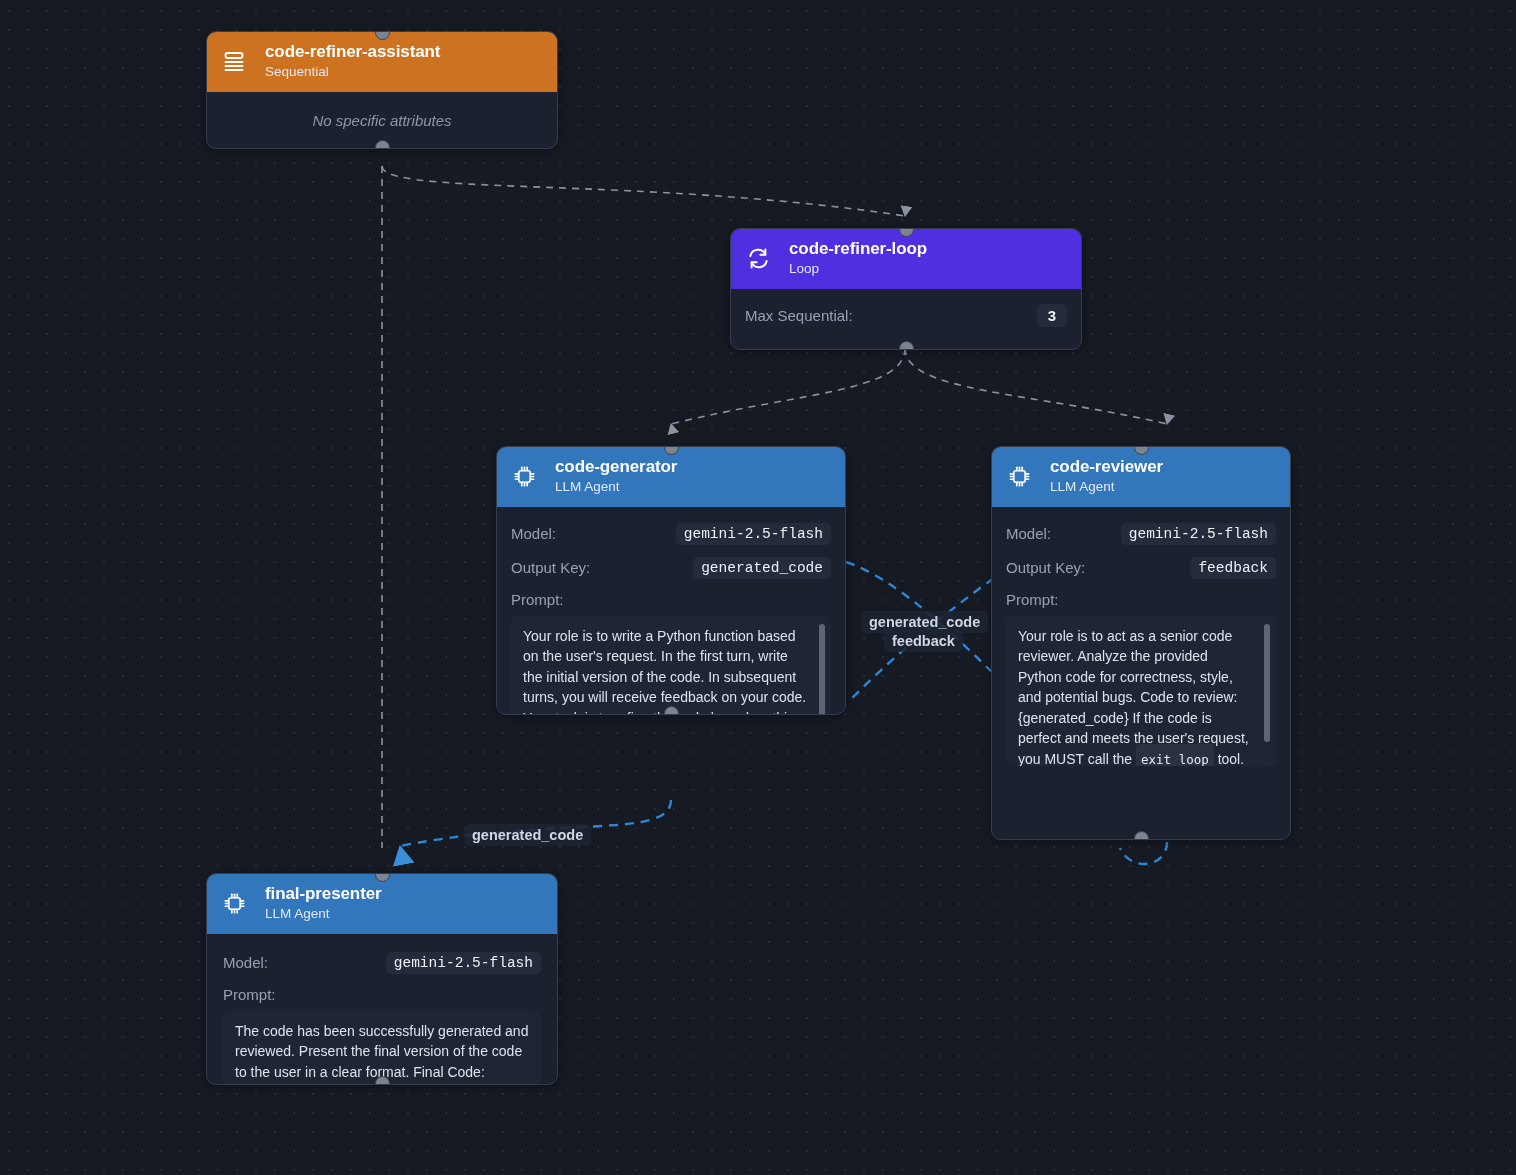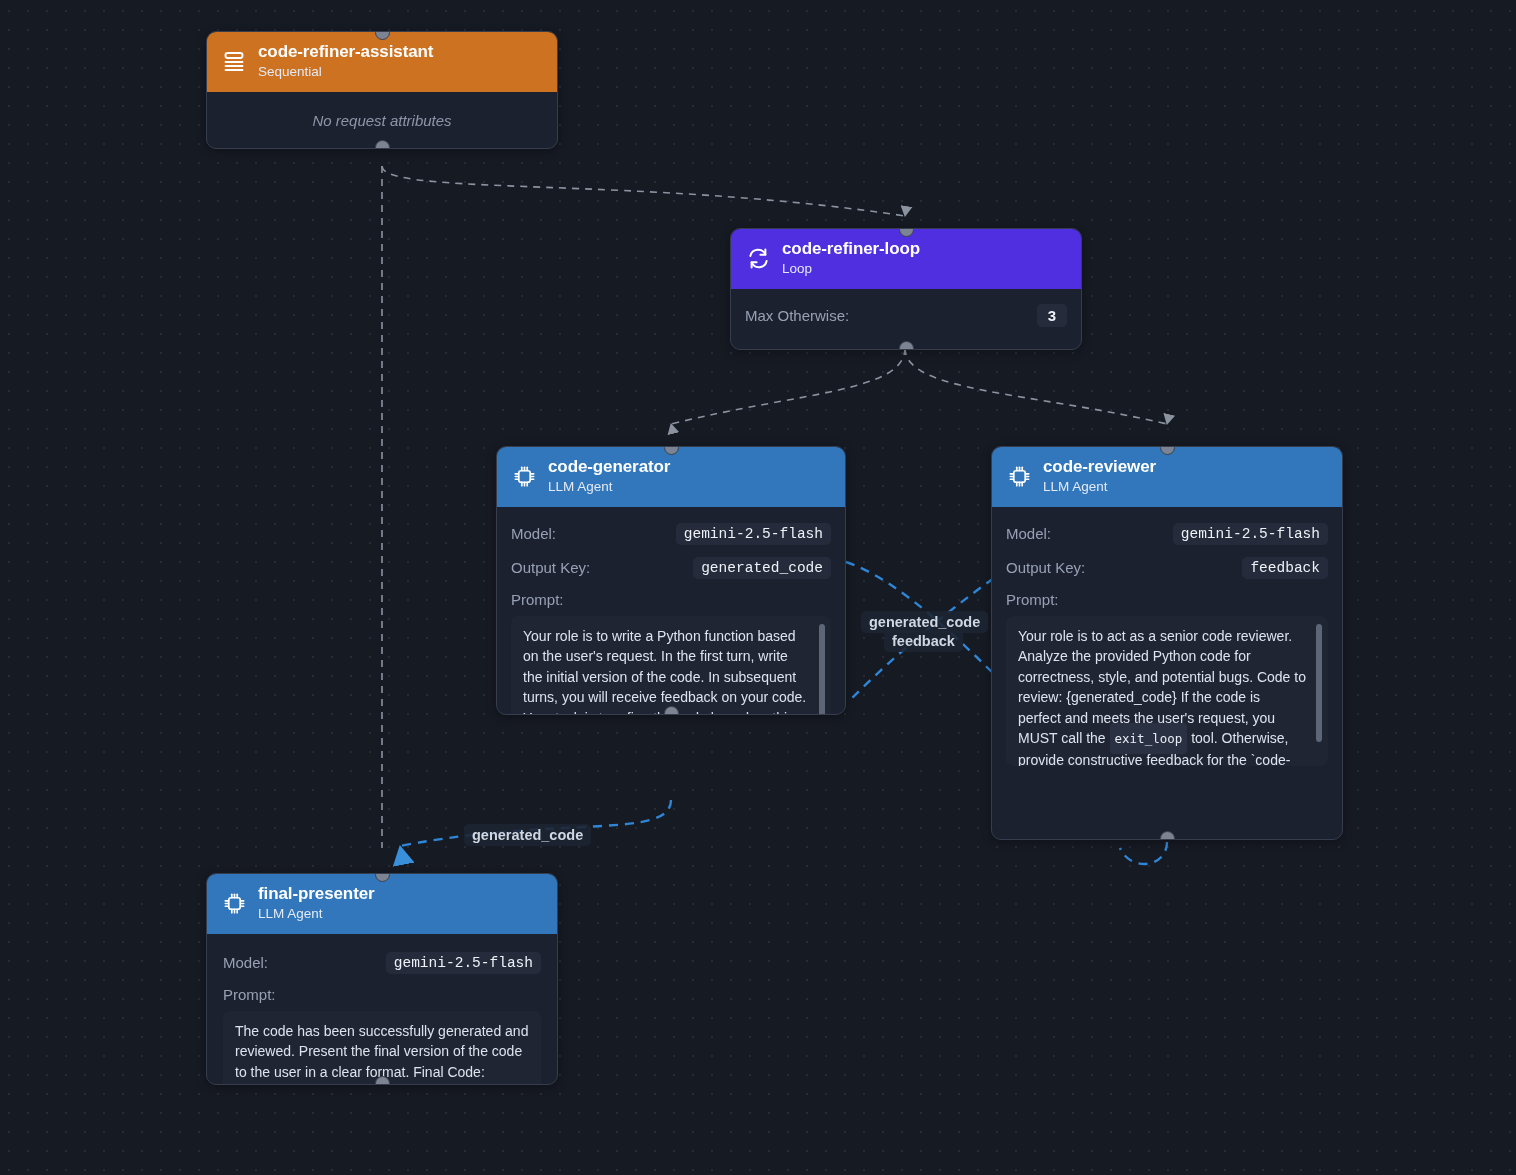--- a/index.html
+++ b/index.html
@@ -35,21 +35,21 @@
     border-radius: 10px;
     background: #1c2130;
     border: 1px solid #363d4d;
     box-sizing: border-box;
     overflow: hidden;
     box-shadow: 0 2px 10px rgba(0,0,0,0.35);
   }
   .node-header {
     display: flex;
     align-items: center;
-    gap: 11px;
+    gap: 18px;
     padding: 11px 14px 12px 14px;
   }
   .node-header .icon {
     flex: 0 0 auto;
     width: 26px;
     height: 26px;
     display: flex;
     align-items: center;
     justify-content: center;
   }
@@ -172,21 +172,21 @@
     border-radius: 5px;
     padding: 3px 8px;
     white-space: nowrap;
     z-index: 5;
   }
 
   
   #node-assistant { left: 206px;  top: 31px;   width: 352px; }
   #node-loop      { left: 730px;  top: 228px;  width: 352px; }
   #node-generator { left: 496px;  top: 446px;  width: 350px; height: 269px; }
-  #node-reviewer  { left: 991px;  top: 446px;  width: 352px; height: 394px; }
+  #node-reviewer  { left: 991px;  top: 446px;  width: 300px; height: 394px; }
   #node-presenter { left: 206px;  top: 873px;  width: 352px; height: 212px; }
 </style>
 </head>
 <body>
 
 <div id="canvas">
 
   <svg id="edge-layer" viewBox="0 0 1516 1175" width="1516" height="1175">
     <defs>
       <marker id="arrow-gray" markerWidth="14" markerHeight="12" refX="6" refY="10" orient="auto" markerUnits="userSpaceOnUse">
@@ -228,21 +228,21 @@
           <line x1="3.5" y1="17" x2="20.5" y2="17"></line>
           <line x1="3.5" y1="21" x2="20.5" y2="21"></line>
         </svg>
       </span>
       <span class="hdr-text">
         <span class="node-title">code-refiner-assistant</span>
         <span class="node-subtitle" style="display:block;">Sequential</span>
       </span>
     </div>
     <div class="node-body" style="padding:0 14px;">
-      <div class="no-attrs">No request attributes</div>
+      <div class="no-attrs">No specific attributes</div>
     </div>
     <div class="handle bottom"></div>
   </div>
 
   <div class="node" id="node-loop">
     <div class="handle top"></div>
     <div class="node-header hdr-purple">
       <span class="icon">
         <svg width="25" height="25" viewBox="0 0 24 24" fill="none" stroke="#ffffff" stroke-width="1.9" stroke-linecap="round" stroke-linejoin="round">
           <path d="M4.2 9.6 A7.6 7.6 0 0 1 18.6 8.2"></path>
@@ -251,21 +251,21 @@
           <polyline points="5.4,20.6 5.4,15.6 10.2,15.6"></polyline>
         </svg>
       </span>
       <span class="hdr-text">
         <span class="node-title">code-refiner-loop</span>
         <span class="node-subtitle" style="display:block;">Loop</span>
       </span>
     </div>
     <div class="node-body" style="padding:12px 14px 14px 14px;">
       <div class="attr-row">
-        <span class="attr-label">Max Otherwise:</span>
+        <span class="attr-label">Max Sequential:</span>
         <span class="chip chip-num">3</span>
       </div>
     </div>
     <div class="handle bottom"></div>
   </div>
 
   <div class="node" id="node-generator">
     <div class="handle top"></div>
     <div class="node-header hdr-blue">
       <span class="icon">

